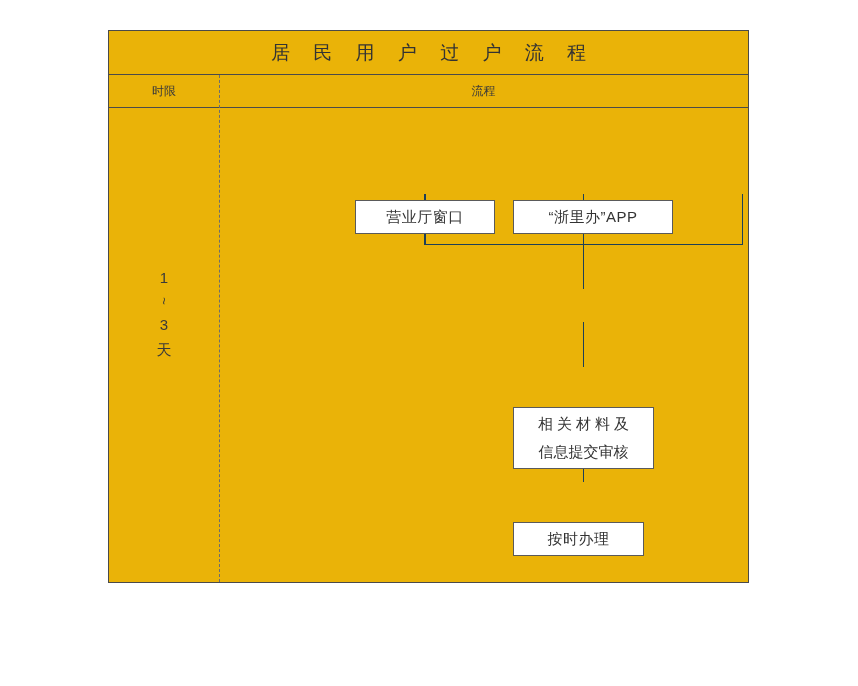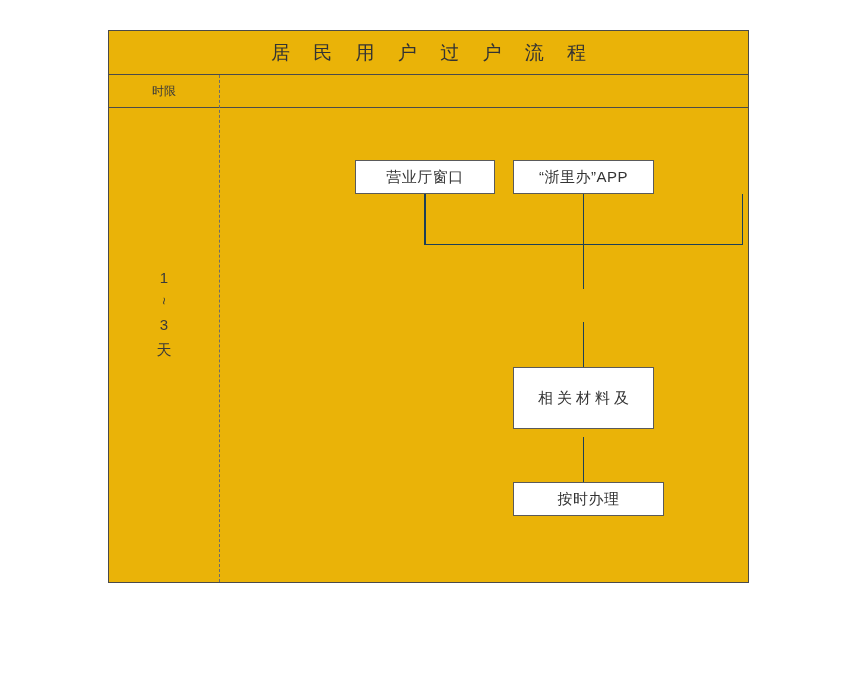--- a/index.html
+++ b/index.html
@@ -133,42 +133,43 @@
     border: 1.2px solid #5a5a5a;
     background: #ffffff;
     display: flex;
     flex-direction: column;
     align-items: center;
     justify-content: center;
     font-size: 15px;
     color: #333333;
     white-space: nowrap;
     z-index: 3;
+    margin-top: 40px;
   }
   .node .line1 {
     letter-spacing: 4px;
     text-indent: 4px;
     line-height: 28px;
   }
   .node .line2 {
     letter-spacing: 0;
     line-height: 28px;
   }
   .node .single {
     letter-spacing: 0.5px;
     line-height: 20px;
   }
 
   
   .n-window  { left: 136px; top: 52px;  width: 140px; height: 34px; }
-  .n-app     { left: 294px; top: 52px;  width: 141px; height: 34px; }
+  .n-app     { left: 294px; top: 52px;  width: 160px; height: 34px; }
   .n-mini    { left: 452px; top: 52px;  width: 141px; height: 34px; }
   .n-accept  { left: 294px; top: 181px; width: 141px; height: 33px; }
   .n-review  { left: 294px; top: 259px; width: 141px; height: 62px; }
-  .n-handle  { left: 294px; top: 374px; width: 151px; height: 34px; }
+  .n-handle  { left: 294px; top: 374px; width: 131px; height: 34px; }
 
   
   .conn {
     position: absolute;
     background: #1d3f57;
     z-index: 1;
   }
   .conn.v { width: 1.4px; }
   .conn.h { height: 1.4px; }
 
@@ -191,20 +192,21 @@
 <div id="canvas">
 
   <div class="frame">
 
     <div class="title-row">
       <div class="title-text">居  民  用  户  过  户  流  程</div>
     </div>
 
     <div class="header-row">
       <div class="header-cell left">时限</div>
+      <div class="header-cell right">流程</div>
     </div>
 
     <div class="col-divider"></div>
 
     <div class="time-col">
       <div class="time-line">1</div>
       <div class="time-line tilde">~</div>
       <div class="time-line">3</div>
       <div class="time-line">天</div>
     </div>
@@ -224,20 +226,21 @@
       </div>
 
       <div class="node n-app">
         <span class="single">“浙里办”APP</span>
       </div>
 
 
 
       <div class="node n-review">
         <span class="line1">相关材料及</span>
+        <span class="line2">信息提交审核</span>
       </div>
 
       <div class="node n-handle">
         <span class="single">按时办理</span>
       </div>
 
     </div>
 
   </div>
 

